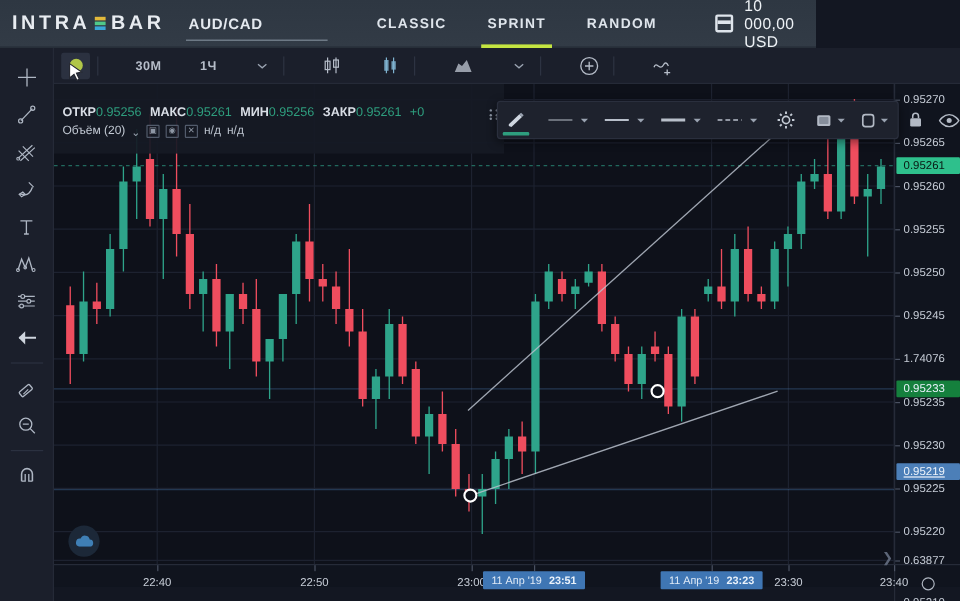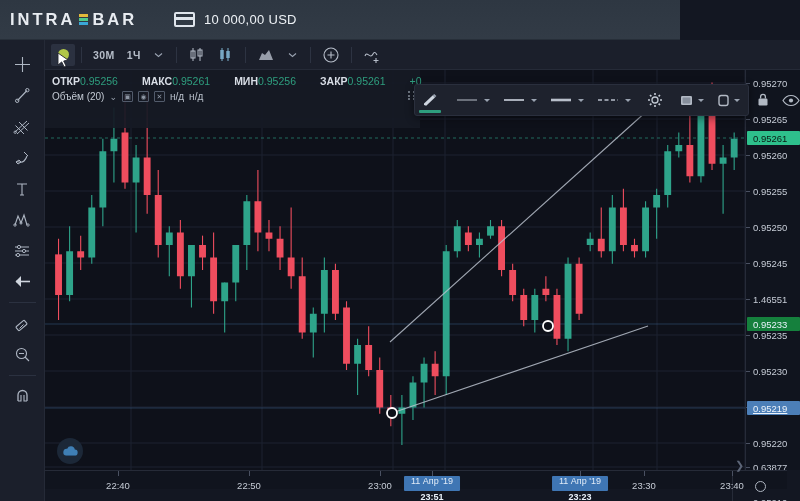--- a/index.html
+++ b/index.html
@@ -86,21 +86,21 @@
 
   
   #chart-toolbar{
     position:absolute; left:45px; top:40px; width:755px; height:30px;
     background:#1b1f2b; border-bottom:1px solid #252a37;
     display:flex; align-items:center; gap:2px; padding-left:6px; z-index:29;
   }
   #chart-toolbar .ct-btn{
     height:22px; min-width:22px; display:flex; align-items:center; justify-content:center;
     color:#b6bdc9; font-size:10.5px; font-weight:700; padding:0 5px; cursor:pointer;
-    border-radius:2px; letter-spacing:.4px;
+    border-radius:2px; letter-spacing:.4px;margin-left:20px;
   }
   #chart-toolbar .ct-cursor{
     width:24px;height:22px;background:#2b3140;border-radius:2px;
     display:flex;align-items:center;justify-content:center;position:relative;
   }
   #chart-toolbar .dot-y{
     width:11px;height:11px;border-radius:50%;background:#c8e04a;opacity:.85;
   }
   #chart-toolbar .ct-sep{ width:1px;height:16px;background:#2d3342;margin:0 4px; }
   #mouse-ptr{
@@ -125,21 +125,21 @@
     width:9px;height:9px;border:1px solid #6d7787;display:flex;
     align-items:center;justify-content:center;flex:0 0 auto;
   }
   #chart-legend .collapse-box:after{
     content:"";width:5px;height:1px;background:#9aa3b1;
   }
   #chart-legend .lg-title{
     color:#d9dee6; font-size:11px; white-space:nowrap; overflow:hidden;
   }
   #chart-legend .lg-row2{
-    display:flex; align-items:center; gap:24px; margin-top:1px; padding-left:1px;
+    display:flex; align-items:center; gap:7px; margin-top:14px; padding-left:1px;
   }
   #chart-legend .ohlc{ font-size:10.5px; white-space:nowrap; }
   #chart-legend .ohlc .k{ color:#d9dee6; font-weight:700; }
   #chart-legend .ohlc .v{ color:#2e9e7e; font-weight:400; }
   #chart-legend .chg{ color:#2e9e7e; font-size:10.5px; }
   #chart-legend .lg-row3{
     display:flex; align-items:center; gap:5px; margin-top:4px; padding-left:1px;
   }
   #chart-legend .vol-lbl{ color:#c2c9d3; font-size:10px; }
   #chart-legend .chev{ color:#98a1ae; font-size:9px; }
@@ -194,36 +194,35 @@
     position:absolute; left:1px; width:53px; height:14px;
     display:flex; align-items:center; padding-left:6px;
     font-size:9.5px; border-radius:1px; z-index:3;
   }
   .pa-badge.green{ background:#2ec08c; color:#0a1a14; font-weight:400; }
   .pa-badge.blue{ background:#15803d; color:#e8f1fb; }
   .pa-badge.bluelight{ background:#4c7fb8; color:#eef4fb; }
 
   
   #time-axis{
-    position:absolute; left:32px; top:470px; width:755px; height:19px;
+    position:absolute; left:45px; top:470px; width:755px; height:19px;
     background:#10141e; border-top:1px solid #262b38; z-index:15;
   }
   #time-axis .ta-tick{
     position:absolute; top:9px; color:#c6ccd6; font-size:9.5px;
     transform:translateX(-50%); white-space:nowrap;
   }
   #time-axis .ta-mark{
     position:absolute; top:0; width:1px; height:5px; background:#4a5162;
   }
   .ta-badge{
     position:absolute; top:5px; height:15px; background:#3f76b4;
     color:#eaf2fb; font-size:9px; display:flex; align-items:center;
     gap:6px; padding:0 7px; border-radius:1px; transform:translateX(-50%);
     white-space:nowrap;
-    flex-direction:column;
   }
   .ta-badge .dt{ opacity:.95; }
   .ta-badge .tm{ font-weight:700; }
   #ta-corner{
     position:absolute; right:0; top:0; width:55px; height:31px;
     border-left:1px solid #262b38; display:flex; align-items:center;
     justify-content:center;
   }
   #ta-corner .circ{
     width:11px;height:11px;border:1.4px solid #aeb5c0;border-radius:50%;
@@ -246,21 +245,37 @@
   <div id="brand-logo">
     <span class="word">INTRA</span>
     <span class="bars">
         <i></i>
         <i></i>
         <i></i>
       </span>
     <span class="word">BAR</span>
   </div>
 
-
+  <div id="pair-selector">
+    <span class="pair-label">AUD/CAD</span>
+    <span class="pair-underline"></span>
+  </div>
+
+  <div id="mode-tabs">
+    <div class="tab">
+      <span>CLASSIC</span>
+    </div>
+    <div class="tab active">
+      <span>SPRINT</span>
+      <span class="tab-underline"></span>
+    </div>
+    <div class="tab">
+      <span>RANDOM</span>
+    </div>
+  </div>
 
   <div id="balance-box">
     <span class="card-ico"></span>
     <span class="bal-text">10 000,00 USD</span>
   </div>
 </div>
 
 <div id="left-toolbar">
   <div class="lt-item" title="Crosshair">
     <svg width="17" height="17" viewBox="0 0 17 17">
@@ -790,30 +805,30 @@
 
 </div>
 
 <div id="price-axis">
     <div class="pa-tick" style="top: 6px;">0.95270</div>
     <div class="pa-tick" style="top: 42px;">0.95265</div>
     <div class="pa-tick" style="top: 78px;">0.95260</div>
     <div class="pa-tick" style="top: 114px;">0.95255</div>
     <div class="pa-tick" style="top: 150px;">0.95250</div>
     <div class="pa-tick" style="top: 186px;">0.95245</div>
-    <div class="pa-tick" style="top: 222px;">1.46551</div>
+    <div class="pa-tick" style="top: 222px;">1.74076</div>
     <div class="pa-tick" style="top: 258px;">0.95235</div>
     <div class="pa-tick" style="top: 294px;">0.95230</div>
     <div class="pa-tick" style="top: 330px;">0.95225</div>
     <div class="pa-tick" style="top: 366px;">0.95220</div>
     <div class="pa-tick" style="top: 390px;">0.63877</div>
     <div class="pa-tick" style="top: 425px;">0.95210</div>
     <div class="pa-badge green" style="top: 61px;">0.95261</div>
     <div class="pa-badge blue" style="top: 247px;">0.95233</div>
-    <div class="pa-badge bluelight" style="top: 331px; text-decoration: underline;">0.95219</div>
+    <div class="pa-badge bluelight" style="top: 316px; text-decoration: underline;">0.95219</div>
   </div>
 
 <div id="time-axis">
   <div id="ta-corner">
       <span class="circ"></span>
     </div>
 <div class="ta-mark" style="left: 86px;"></div>
     <div class="ta-tick" style="left: 86px;">22:40</div>
     <div class="ta-mark" style="left: 217px;"></div>
     <div class="ta-tick" style="left: 217px;">22:50</div>

